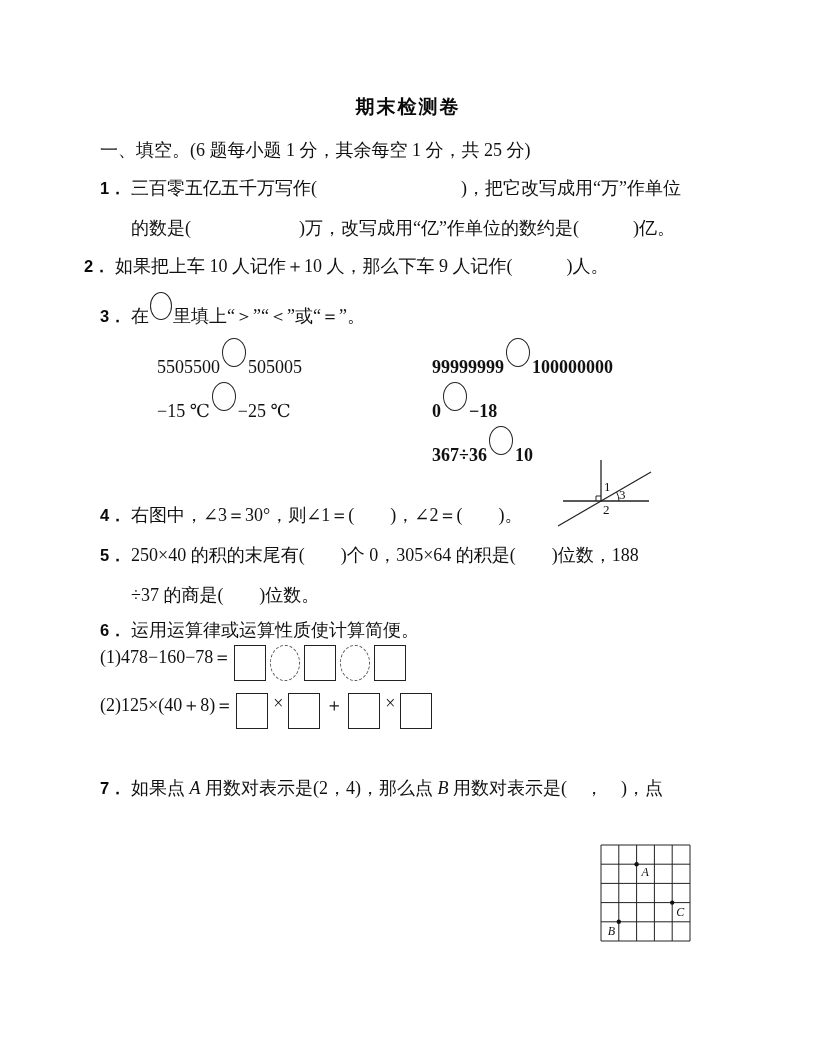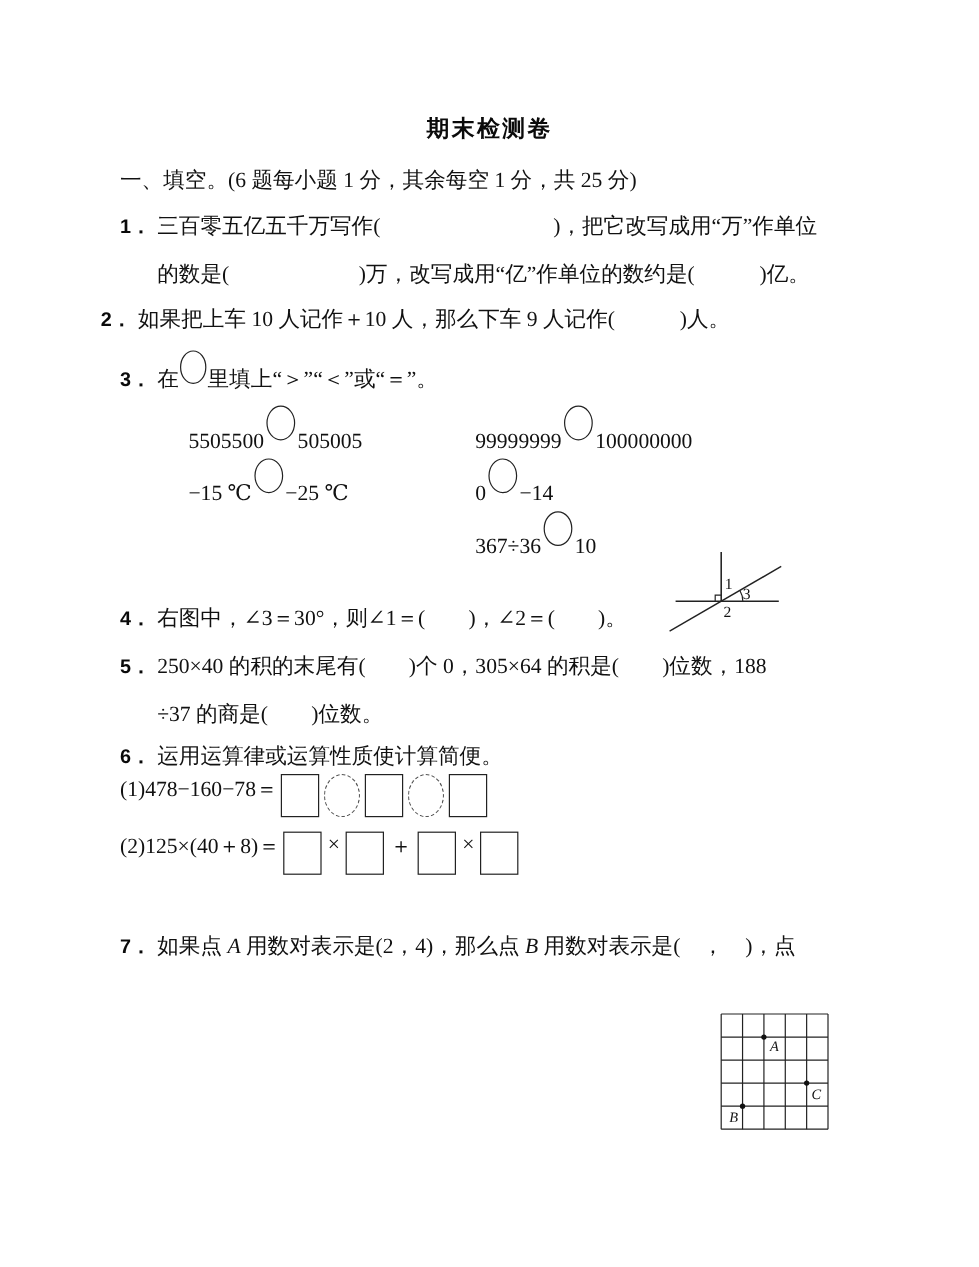--- a/index.html
+++ b/index.html
@@ -21,21 +21,21 @@
   .it{font-style:italic;}
   .q3-circle{
     display:inline-block;width:20px;height:26px;border:1.3px solid #222;
     border-radius:50%;vertical-align:2px;margin:0 1px;
   }
   .cmp-circle{
     display:inline-block;width:22px;height:27px;border:1.3px solid #222;
     border-radius:50%;vertical-align:6px;margin:0 2px;
   }
   .cmp-left{position:absolute;left:145px;white-space:nowrap;margin-left:12px;}
-  .cmp-right{position:absolute;left:396px;white-space:nowrap;}
+  .cmp-right{position:absolute;left:432px;white-space:nowrap;font-weight:bold;}
   .eqrow{position:absolute;display:flex;align-items:flex-start;white-space:nowrap;}
   .sq{display:inline-block;width:30px;height:34px;border:1.4px solid #222;margin:0 3px;background:#fff;}
   .circ{display:inline-block;width:28px;height:34px;border:1.4px dashed #555;border-radius:50%;margin:0 1px;background:#fff;}
   .op{margin:0 2px;}
   svg text{font-family:"Liberation Serif","DejaVu Serif",serif;}
 </style>
 </head>
 <body>
 
 <div class="page">
@@ -65,21 +65,21 @@
     </div>
     <div class="cmp-right">
       <span>99999999</span><span class="cmp-circle"></span><span>100000000</span>
     </div>
   </div>
   <div class="abs" style="top:382px;left:0;width:816px;height:30px">
     <div class="cmp-left">
       <span>−15 ℃</span><span class="cmp-circle"></span><span>−25 ℃</span>
     </div>
     <div class="cmp-right">
-      <span>0</span><span class="cmp-circle"></span><span>−14</span>
+      <span>0</span><span class="cmp-circle"></span><span>−18</span>
     </div>
   </div>
   <div class="abs" style="top:426px;left:0;width:816px;height:30px">
     <div class="cmp-right">
       <span>367÷36</span><span class="cmp-circle"></span><span>10</span>
     </div>
   </div>
 
   <svg class="abs" style="left:550px;top:447px" width="172" height="86" viewBox="0 0 172 86">
     <line x1="51" y1="13" x2="51" y2="54" stroke="#222" stroke-width="1.3"></line>

